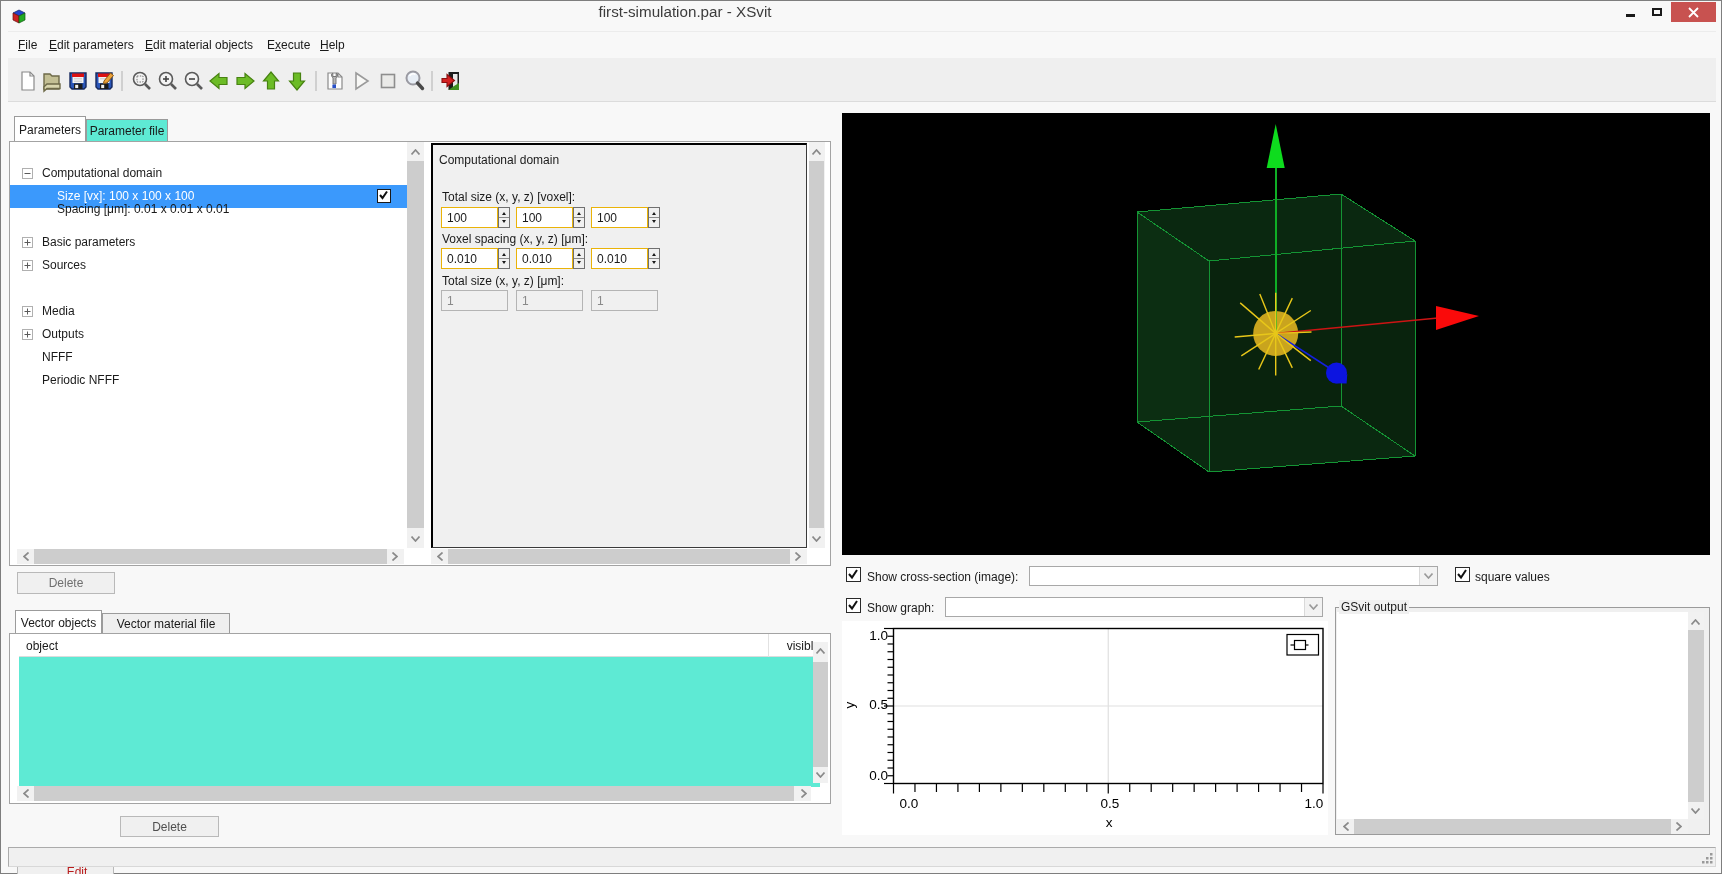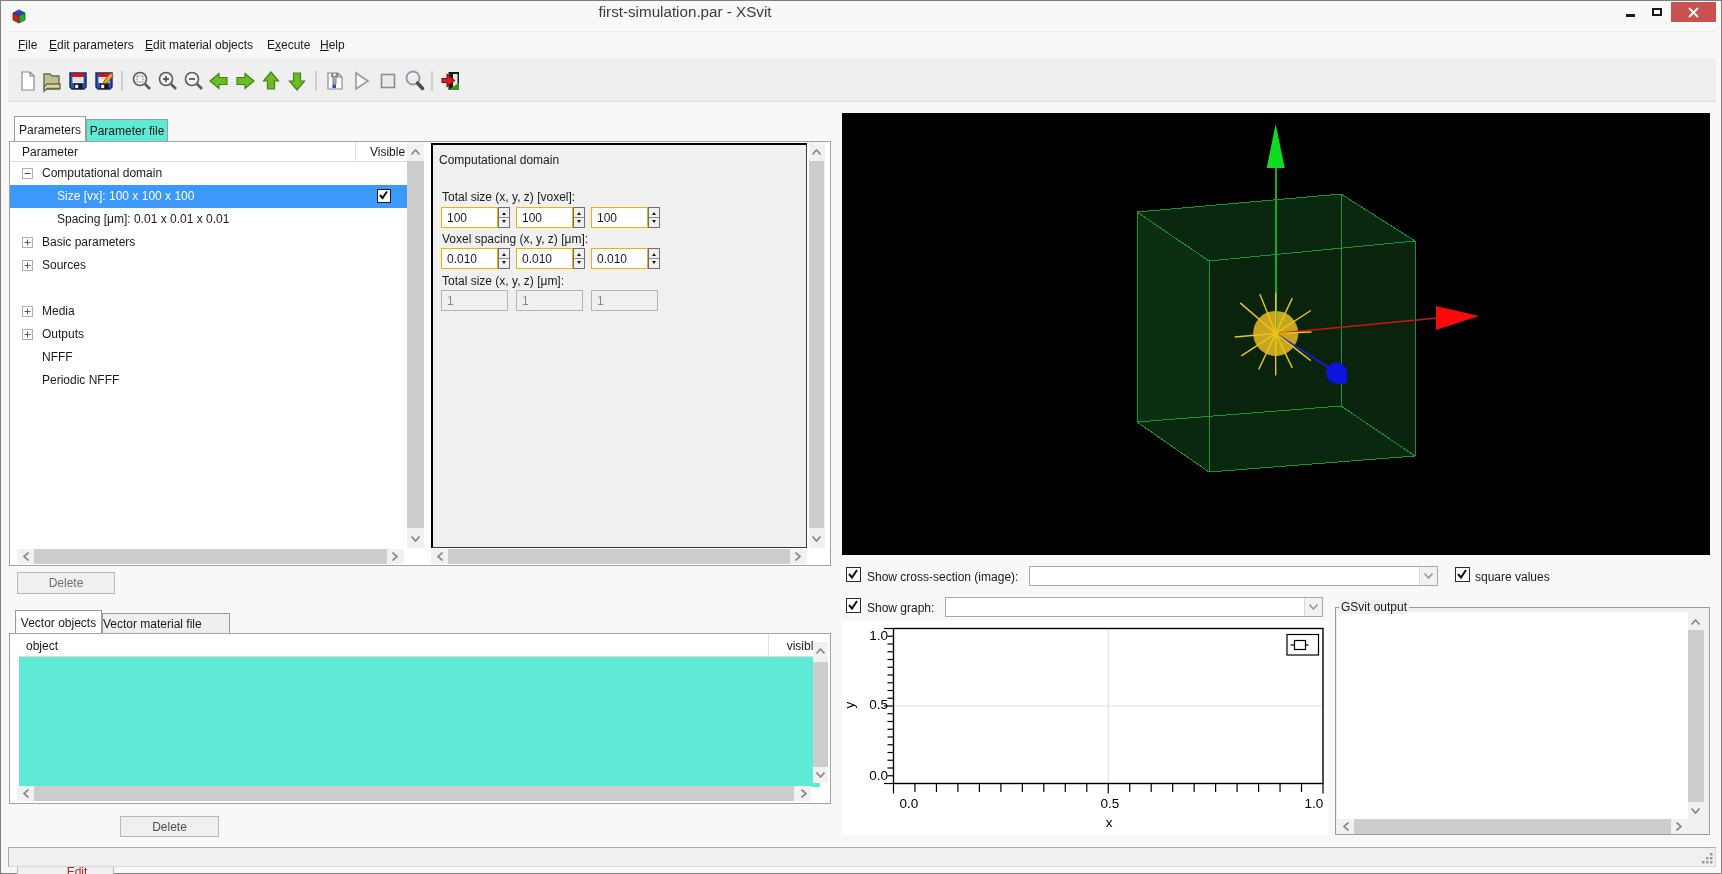--- a/index.html
+++ b/index.html
@@ -141,41 +141,36 @@
         <path d="M -9,-2.5 L -4,-2.5 L -4,-6.5 L 3.5,-0.5 L -4,5.5 L -4,1.5 L -9,1.5 Z" fill="#d42020" stroke="#8a1010" stroke-width="1.1"></path>
       </g>
     </svg>
   </div>
 
   <div class="abs" id="tab-params" style="left:13px;top:115px;width:72px;height:26px;background:#fff;border:1px solid #9b9b9b;border-bottom:none;text-align:center;line-height:27px;">Parameters</div>
   <div class="abs" id="tab-paramfile" style="left:85px;top:118px;width:82px;height:22px;background:#5eead4;border:1px solid #9b9b9b;border-bottom:none;text-align:center;line-height:22px;">Parameter file</div>
   <div class="abs" id="leftpane" style="left:8px;top:140px;width:822px;height:425px;background:#fff;border:1px solid #a3a3a3;"></div>
 
   <div class="abs" id="tree" style="left:9px;top:141px;width:397px;height:406px;background:#fff;overflow:hidden;">
-    <div class="abs" style="left:0;top:0;width:397px;height:20px;border-bottom:1px solid #dcdcdc;background:#fff;">
-      <div class="abs" style="left:12px;top:3px;">Parameter</div>
-      <div class="abs" style="left:345px;top:0;width:1px;height:20px;background:#e2e2e2;"></div>
-      <div class="abs" style="left:360px;top:3px;">Visible</div>
-    </div>
     <div class="abs" style="left:0;top:20px;width:397px;height:23px;">
       <div class="abs expbox" style="left:12px;top:6px;"><svg width="11" height="11">
             <rect x="0.5" y="0.5" width="10" height="10" fill="#fff" stroke="#b0b0b0"></rect>
             <line x1="2.5" y1="5.5" x2="8.5" y2="5.5" stroke="#5a5a5a" stroke-width="1"></line>
           </svg></div>
       <div class="abs" style="left:32px;top:4px;">Computational domain</div>
     </div>
     <div class="abs" style="left:0;top:43px;width:397px;height:23px;background:#3b99fc;color:#fff;">
       <div class="abs" style="left:47px;top:4px;">Size [vx]: 100 x 100 x 100</div>
       <div class="abs" style="left:367px;top:4px;width:14px;height:14px;background:#fff;border:1.5px solid #1a1a1a;">
         <svg width="11" height="11" style="position:absolute;left:0px;top:0px;">
             <path d="M2,5 L4.5,8 L9,1.5" fill="none" stroke="#111" stroke-width="2"></path>
           </svg>
       </div>
     </div>
-    <div class="abs" style="left:0;top:66px;width:397px;height:23px;">
+    <div class="abs" style="left:0;top:56px;width:397px;height:23px;">
       <div class="abs" style="left:47px;top:4px;">Spacing [μm]: 0.01 x 0.01 x 0.01</div>
     </div>
     <div class="abs" style="left:0;top:89px;width:397px;height:23px;">
       <div class="abs expbox" style="left:12px;top:6px;"><svg width="11" height="11">
             <rect x="0.5" y="0.5" width="10" height="10" fill="#fff" stroke="#b0b0b0"></rect>
             <line x1="2.5" y1="5.5" x2="8.5" y2="5.5" stroke="#5a5a5a" stroke-width="1"></line>
             <line x1="5.5" y1="2.5" x2="5.5" y2="8.5" stroke="#5a5a5a" stroke-width="1"></line>
           </svg></div>
       <div class="abs" style="left:32px;top:4px;">Basic parameters</div>
     </div>
@@ -284,21 +279,21 @@
       </svg>
     <div class="abs" style="left:17px;top:0px;width:342px;height:15px;background:#cdcdcd;"></div>
     <svg class="abs" style="left:364px;top:3px;" width="6" height="9">
         <path d="M0.5,0.5 L5,4.5 L0.5,8.5" fill="none" stroke="#8a8a8a" stroke-width="1.7"></path>
       </svg>
   </div>
 
   <div class="abs btn" id="btn-del1" style="left:16px;top:571px;width:98px;height:22px;border:1px solid #b9b9b9;background:#f0f0f0;text-align:center;line-height:21px;color:#6f6f6f;">Delete</div>
 
   <div class="abs" style="left:14px;top:609px;width:87px;height:24px;background:#fff;border:1px solid #9b9b9b;border-bottom:none;text-align:center;line-height:24px;">Vector objects</div>
-  <div class="abs" style="left:101px;top:612px;width:128px;height:20px;background:#efefef;border:1px solid #9b9b9b;border-bottom:none;line-height:20px;">Vector material file</div>
+  <div class="abs" style="left:101px;top:612px;width:128px;height:20px;background:#efefef;border:1px solid #9b9b9b;border-bottom:none;text-align:center;line-height:20px;">Vector material file</div>
   <div class="abs" id="vecpane" style="left:8px;top:632px;width:822px;height:171px;background:#fff;border:1px solid #a3a3a3;"></div>
   <div class="abs" id="vectable" style="left:18px;top:633px;width:801px;height:153px;background:#5eead4;">
     <div class="abs" style="left:0;top:0;width:801px;height:23px;border-bottom:1px solid #dcdcdc;background:#fff;">
       <div class="abs" style="left:7px;top:5px;">object</div>
       <div class="abs" style="left:749px;top:0;width:1px;height:23px;background:#e2e2e2;"></div>
       <div class="abs" style="left:735px;top:5px;width:66px;text-align:right;">visible</div>
     </div>
   </div>
 
   <div class="abs" style="left:812px;top:641px;width:15px;height:141px;background:#f1f1f1;">

